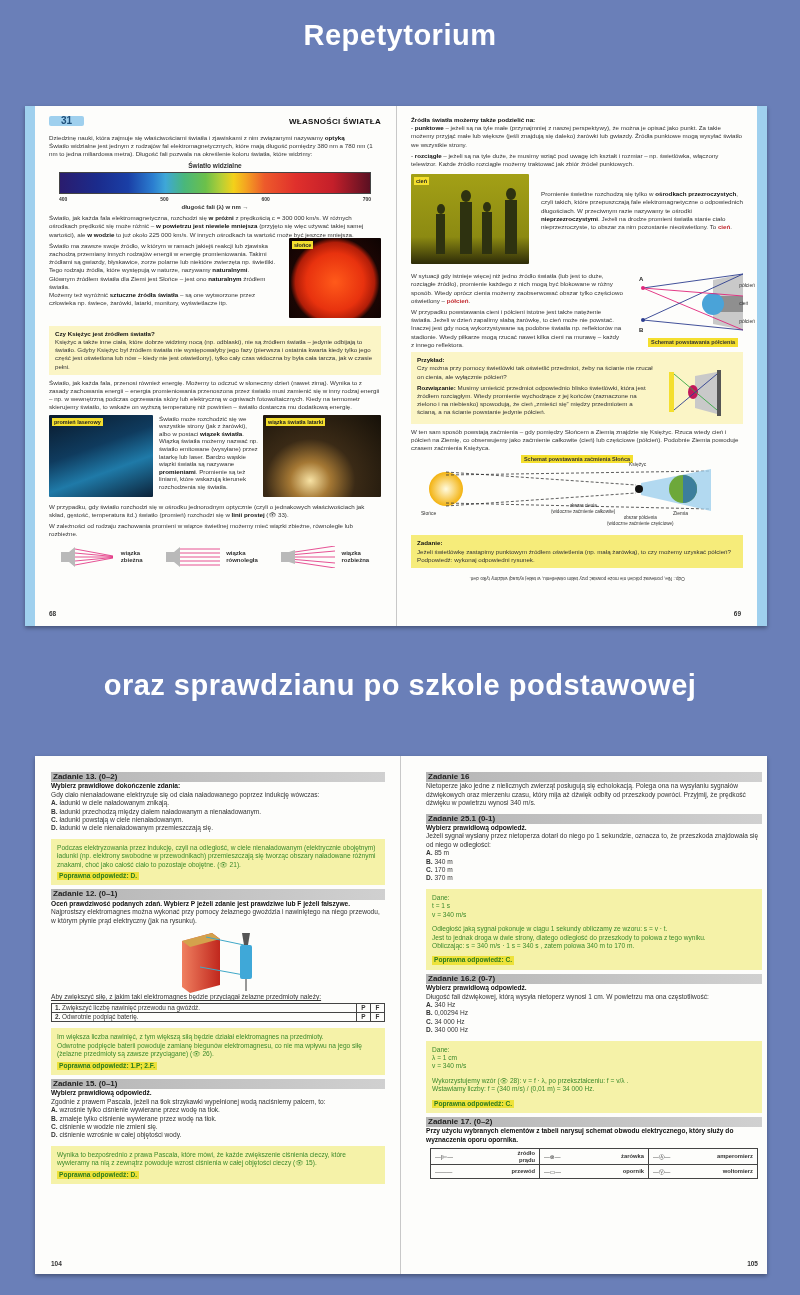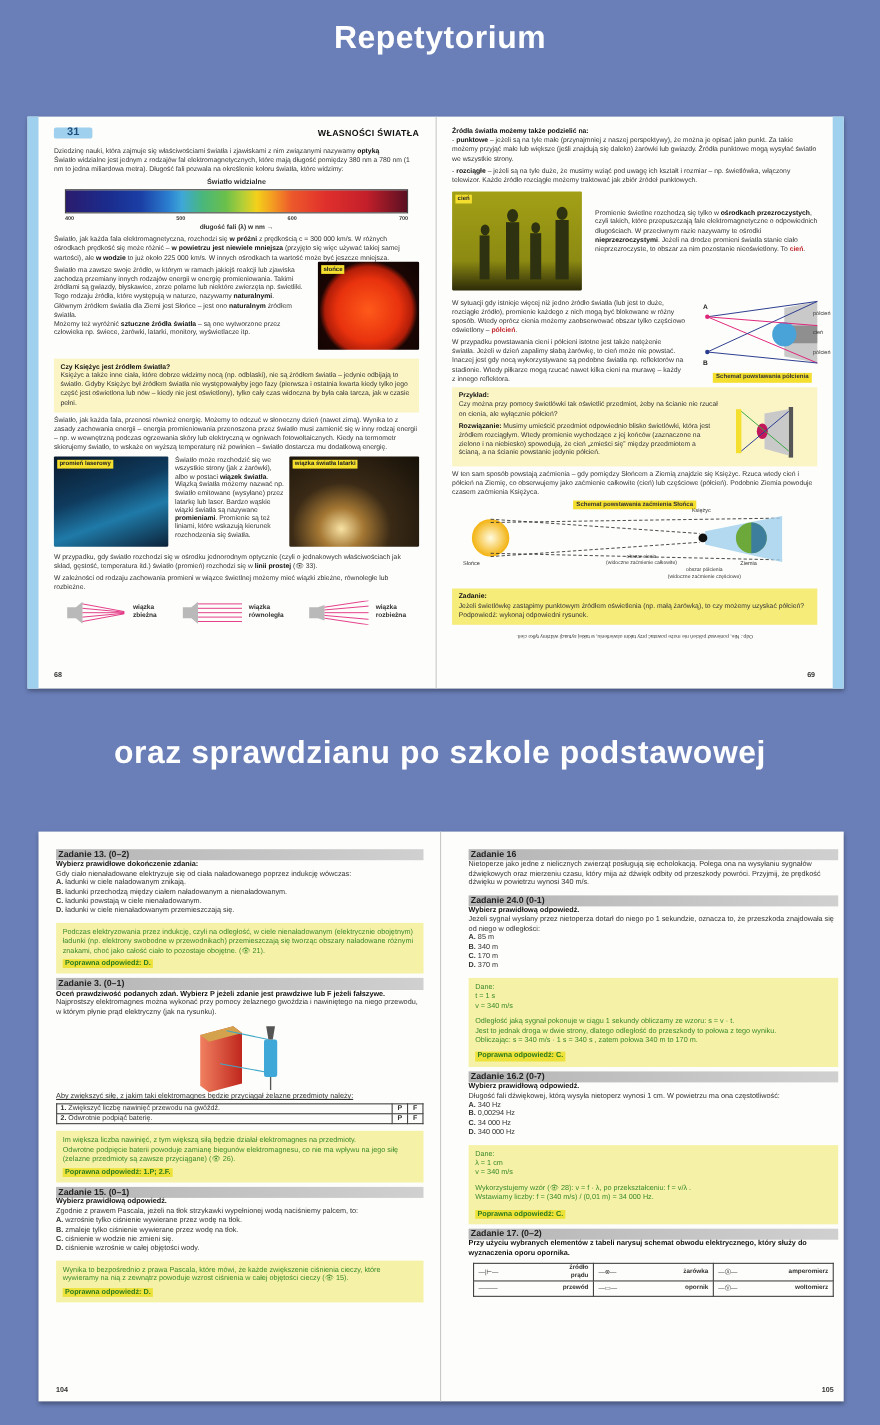--- a/index.html
+++ b/index.html
@@ -278,21 +278,21 @@
       <div><b>B.</b><span> ładunki przechodzą między ciałem naładowanym a nienaładowanym.</span></div>
       <div><b>C.</b><span> ładunki powstają w ciele nienaładowanym.</span></div>
       <div><b>D.</b><span> ładunki w ciele nienaładowanym przemieszczają się.</span></div>
       <div class="ans-box">
         <p>Podczas elektryzowania przez indukcję, czyli na odległość, w ciele nienaładowanym (elektrycznie obojętnym) ładunki (np. elektrony swobodne w przewodnikach) przemieszczają się tworząc obszary naładowane różnymi znakami, choć jako całość ciało to pozostaje obojętne. (👁 21).</p>
         <span class="correct">Poprawna odpowiedź: D.</span>
       </div>
     </div>
 
     <div>
-      <div class="task-head">Zadanie 3. (0–1)</div>
+      <div class="task-head">Zadanie 12. (0–1)</div>
       <div class="task-instr">Oceń prawdziwość podanych zdań. Wybierz P jeżeli zdanie jest prawdziwe lub F jeżeli fałszywe.</div>
       <div>Najprostszy elektromagnes można wykonać przy pomocy żelaznego gwoździa i nawiniętego na niego przewodu, w którym płynie prąd elektryczny (jak na rysunku).</div>
       <div style="height:68px; position:relative;">
         <svg width="100" height="68" style="position:absolute; left:125px; top:2px;">
           <defs>
               <linearGradient id="bat" x1="0" x2="1">
                 <stop offset="0" stop-color="#f08060"></stop>
                 <stop offset="1" stop-color="#c0271d"></stop>
               </linearGradient>
             </defs>
@@ -342,21 +342,21 @@
     </div>
     <div class="page-no" style="left:6px; bottom:6px;">104</div>
   </div>
 
   <div id="p105" class="page">
     <div>
       <div class="task-head">Zadanie 16</div>
       <div>Nietoperze jako jedne z nielicznych zwierząt posługują się echolokacją. Polega ona na wysyłaniu sygnałów dźwiękowych oraz mierzeniu czasu, który mija aż dźwięk odbity od przeszkody powróci. Przyjmij, że prędkość dźwięku w powietrzu wynosi 340 m/s.</div>
     </div>
     <div style="margin-top:6px">
-      <div class="task-head">Zadanie 24.0 (0-1)</div>
+      <div class="task-head">Zadanie 25.1 (0-1)</div>
       <div class="task-instr">Wybierz prawidłową odpowiedź.</div>
       <div>Jeżeli sygnał wysłany przez nietoperza dotarł do niego po 1 sekundzie, oznacza to, że przeszkoda znajdowała się od niego w odległości:</div>
       <div><b>A.</b><span> 85 m</span></div>
       <div><b>B.</b><span> 340 m</span></div>
       <div><b>C.</b><span> 170 m</span></div>
       <div><b>D.</b><span> 370 m</span></div>
       <div class="ans-box">
         <div>Dane:</div>
         <div>t = 1 s</div>
         <div style="margin-bottom:6px">v = 340 m/s</div>

